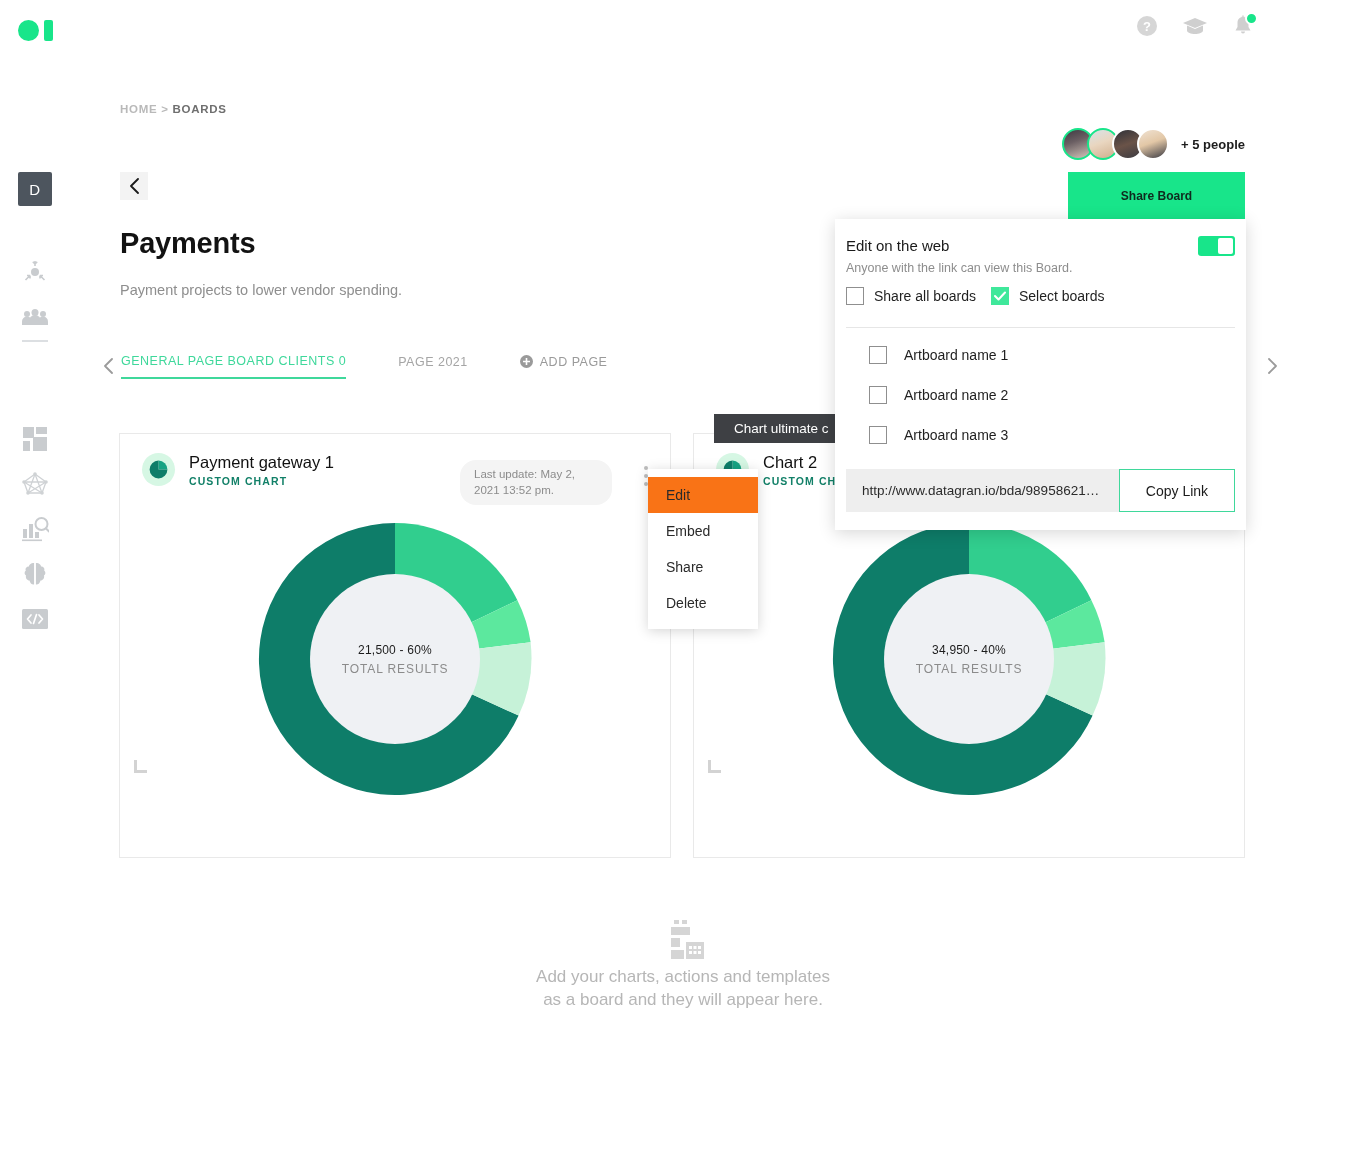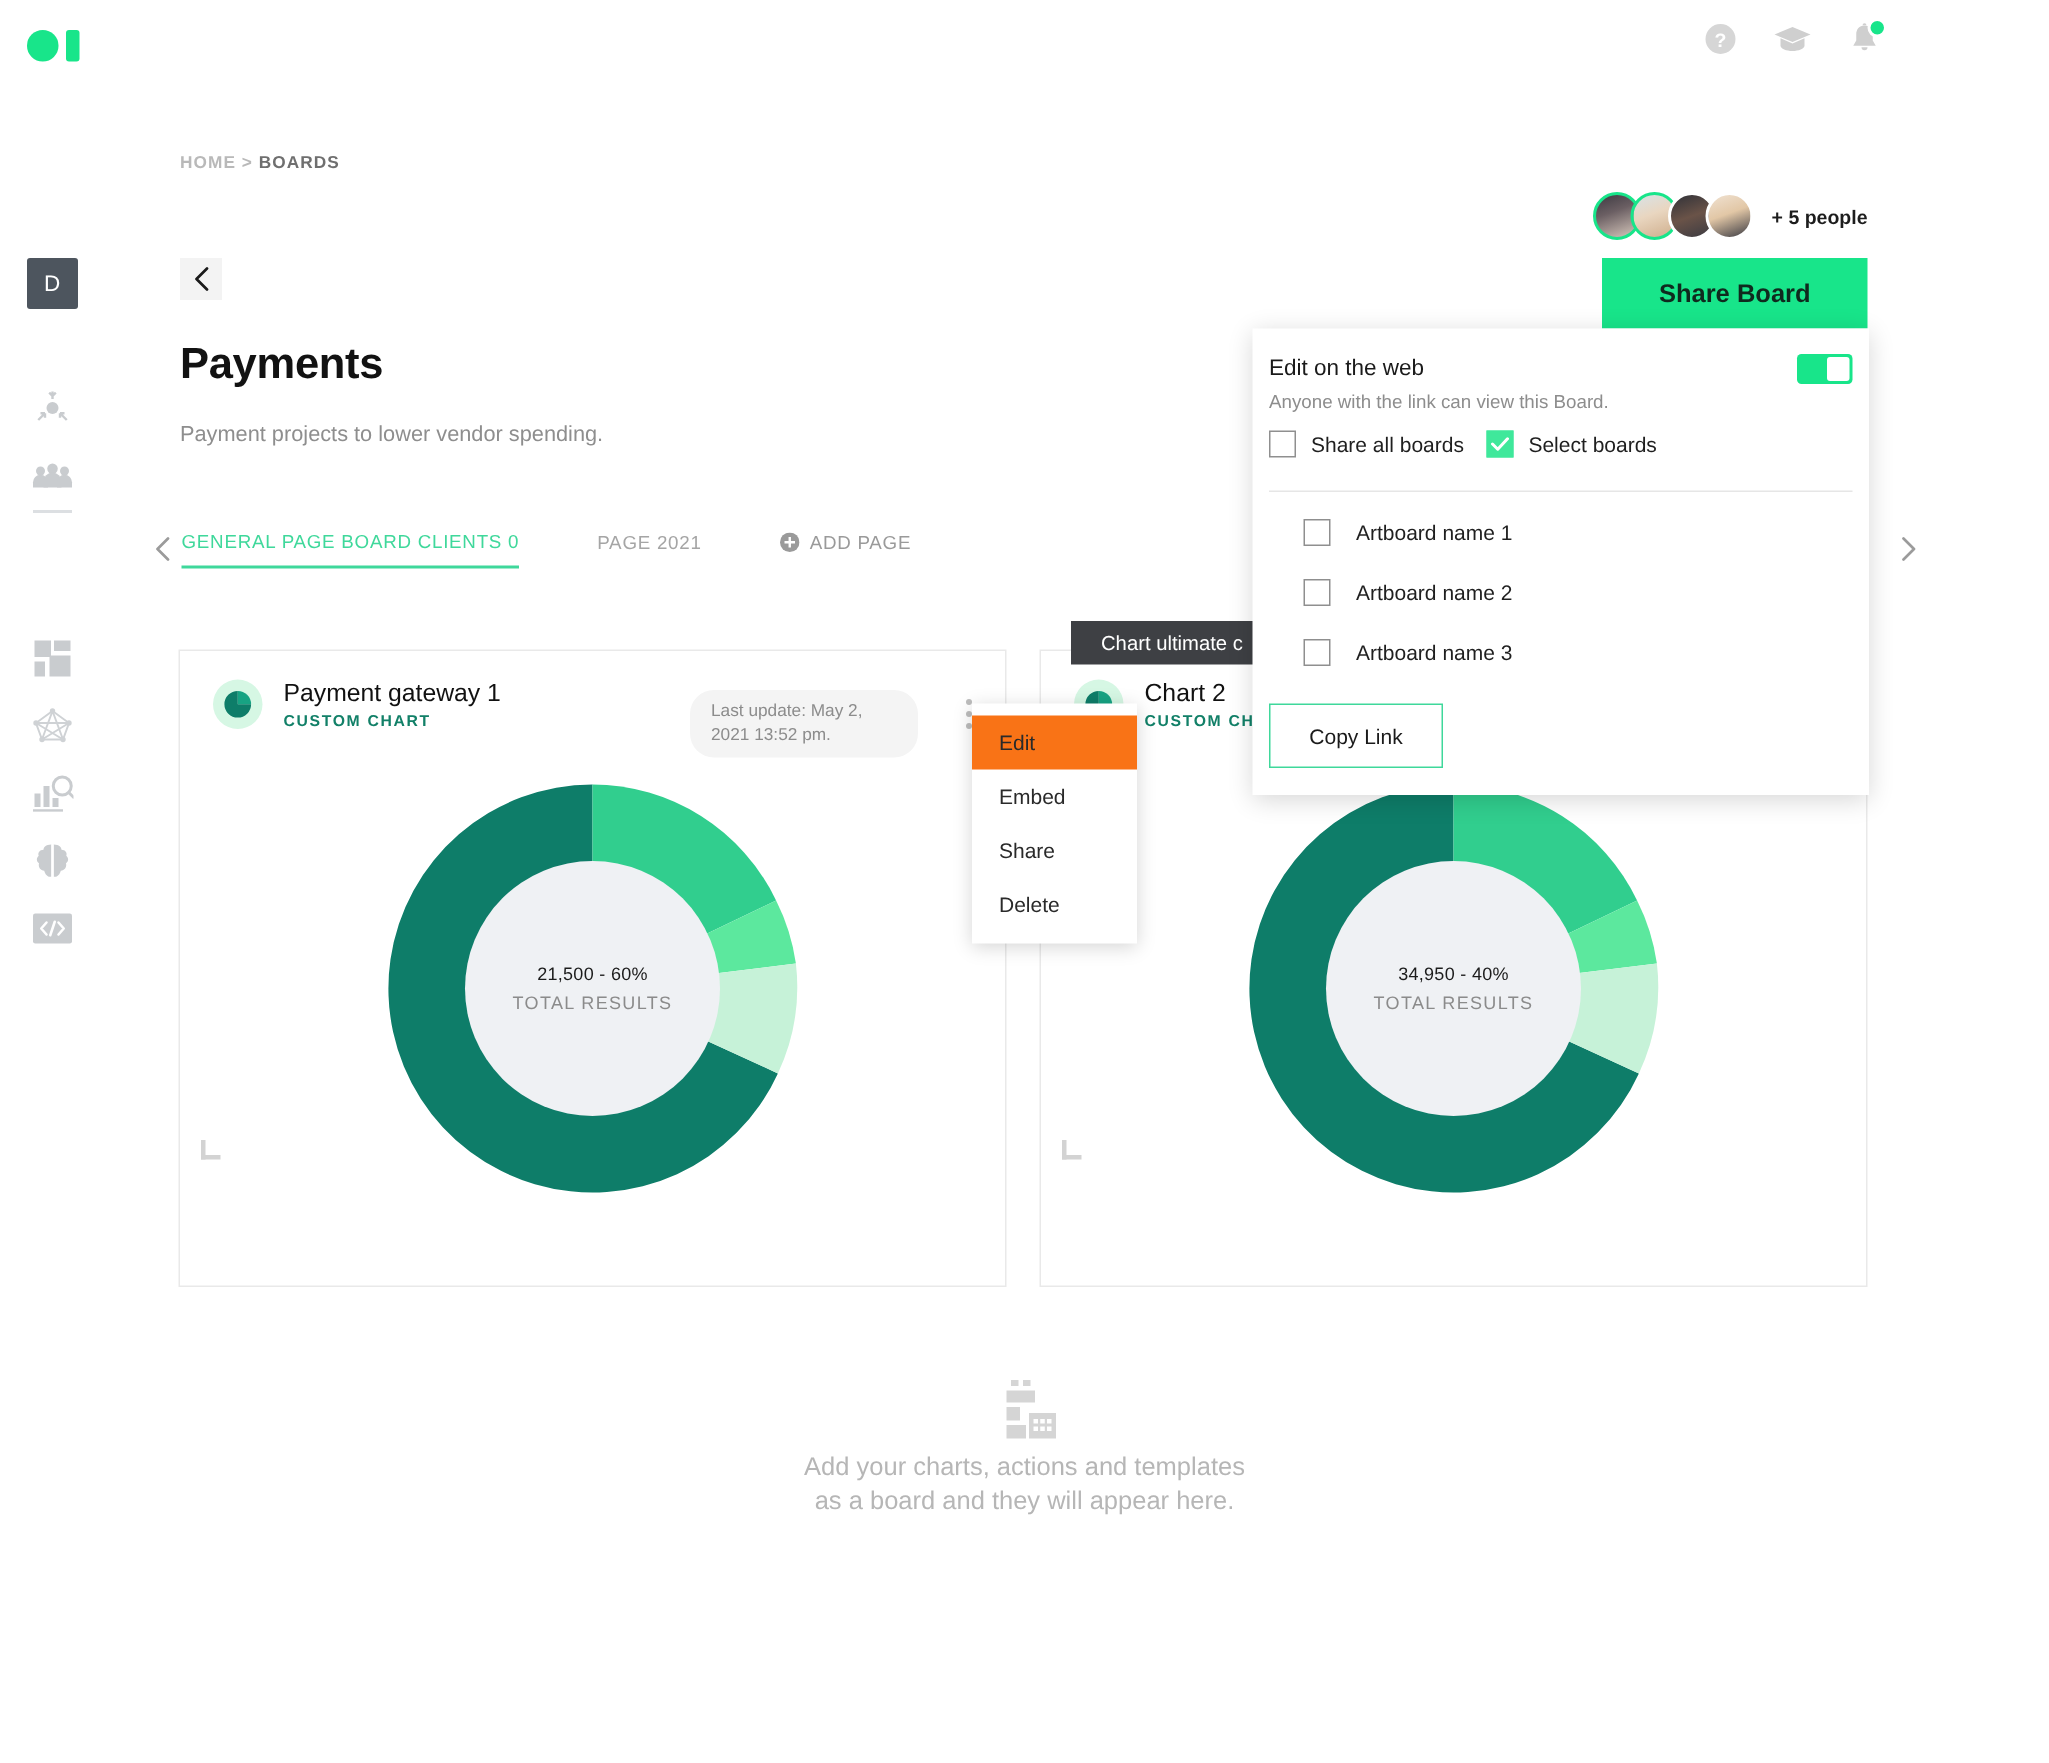--- a/index.html
+++ b/index.html
@@ -83,21 +83,21 @@
   .av:first-child { margin-left: 0; }
   .av.ring { border: 2px solid #18E58A; }
   .av1 { background: linear-gradient(160deg,#3d3a42 0%,#6b5f63 40%,#d8c9bd 100%); }
   .av2 { background: linear-gradient(160deg,#d8e3e8 0%,#e9d6c0 45%,#cfae8c 100%); }
   .av3 { background: linear-gradient(160deg,#2f3138 0%,#6a5348 50%,#3b3b42 100%); }
   .av4 { background: linear-gradient(160deg,#f0e2d2 0%,#e2c7a6 45%,#3a3a42 100%); }
   .people-count { font-size: 13px; font-weight: bold; color: #1d1d1d; margin-left: 12px; }
   .share-board-btn {
     position: absolute; right: 121px; top: 172px; width: 177px; height: 47px;
     background: #18E58A; color: #0f2a1e; border: none; cursor: pointer;
-    font-size: 17px; font-weight: bold; font-family: "Liberation Sans", sans-serif;
+    font-size: 12px; font-weight: bold; font-family: "Liberation Sans", sans-serif;
   }
 
   
   .tabs-row { position: absolute; left: 95px; top: 350px; width: 1190px; height: 32px; display: flex; align-items: center; }
   .tab-arrow { width: 26px; display: flex; align-items: center; justify-content: center; cursor: pointer; }
   .tab-arrow.right { position: absolute; right: 0; }
   .tab {
     font-size: 12.5px; letter-spacing: .5px; font-weight: 500; color: #a5a5a5;
     padding-bottom: 9px; margin-right: 52px; cursor: pointer; white-space: nowrap;
   }
@@ -451,20 +451,21 @@
   <div class="ab-row" style="top:167px">
     <span class="cb"></span>
     <span class="ab-lab">Artboard name 2</span>
   </div>
   <div class="ab-row" style="top:207px">
     <span class="cb"></span>
     <span class="ab-lab">Artboard name 3</span>
   </div>
 
   <div class="url-row">
+    <div class="url-box">http://www.datagran.io/bda/98958621…</div>
     <button class="copy-btn">Copy Link</button>
   </div>
 </div>
 
 <div class="empty">
   <svg width="44" height="42" viewBox="0 0 44 42">
     <rect x="13" y="0" width="5" height="4" fill="#d5d5d5"></rect>
     <rect x="21" y="0" width="5" height="4" fill="#d5d5d5"></rect>
     <rect x="10" y="7" width="19" height="8" fill="#d5d5d5"></rect>
     <rect x="10" y="18" width="9" height="9" fill="#d5d5d5"></rect>

